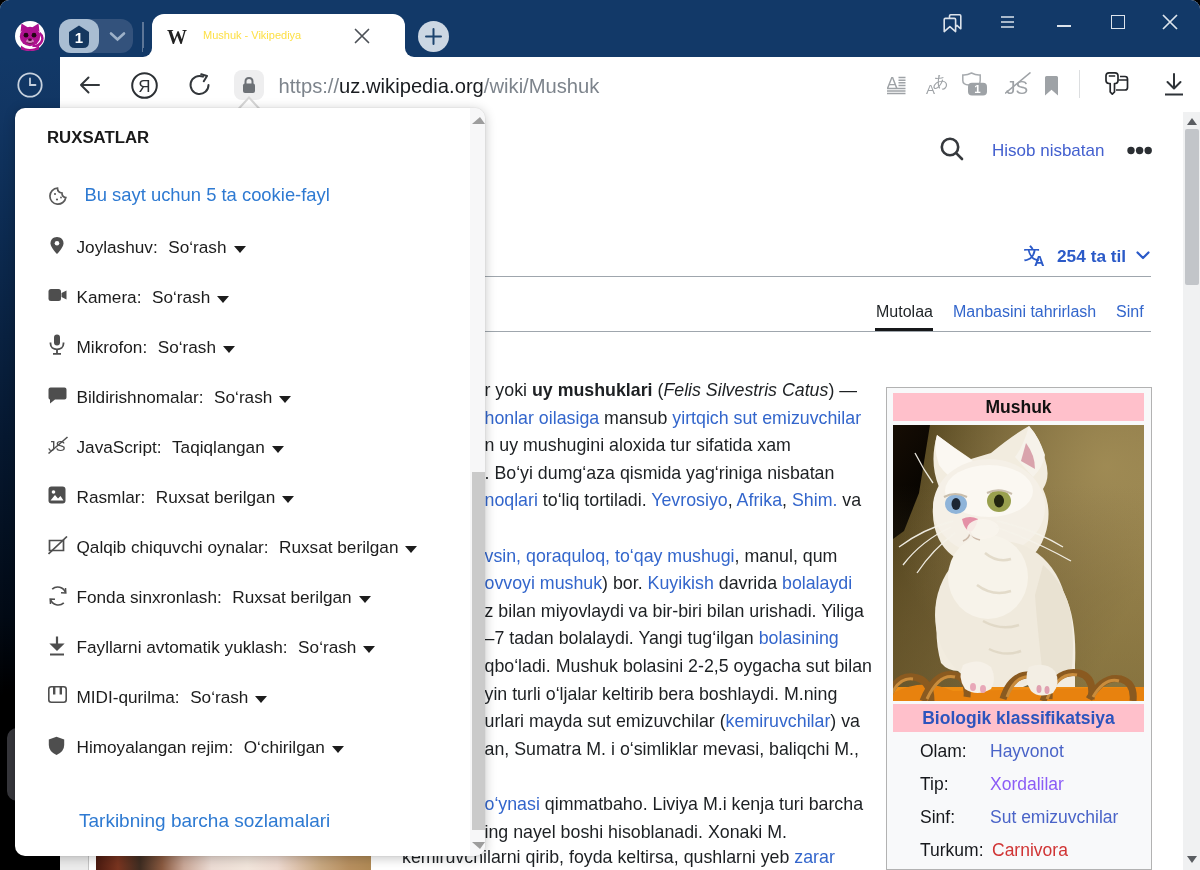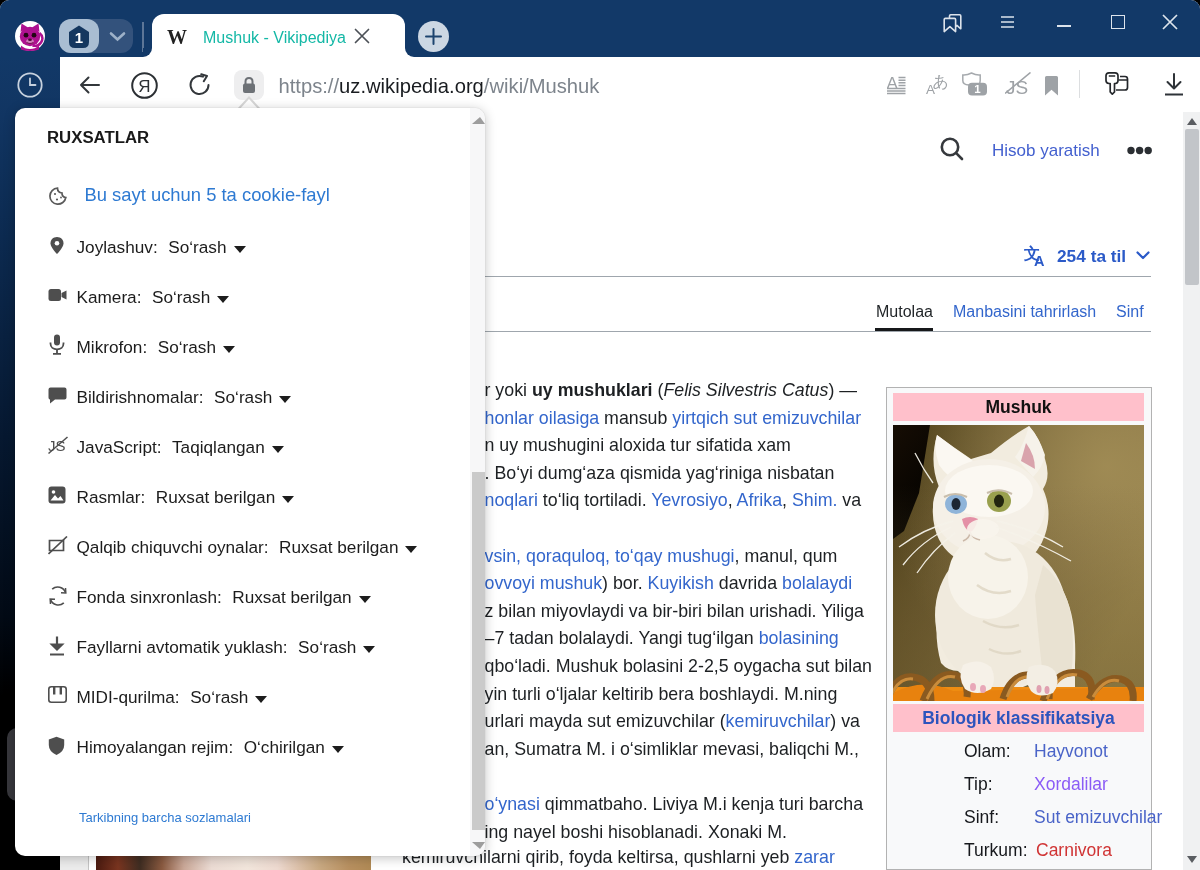--- a/index.html
+++ b/index.html
@@ -9,21 +9,21 @@
   #win { position:absolute; left:0; top:0; width:1200px; height:870px;
          border-radius:9px 9px 0 0; overflow:hidden; background:#fff; }
   #titlebar { position:absolute; left:0; top:0; width:1200px; height:57px; background:#123968; }
   #sidebar { position:absolute; left:0; top:57px; width:60px; height:813px;
     background:linear-gradient(180deg,#123968 0px,#113562 60px,#0c2a50 180px,#061830 380px,#020a15 560px,#000 640px,#000 813px); }
   #toolbar { position:absolute; left:60px; top:57px; width:1140px; height:55px; background:#fff; }
   #page { position:absolute; left:60px; top:112px; width:1123px; height:758px; background:#fff; overflow:hidden; }
   .wl { color:#3366cc; }
   .t { position:absolute; white-space:pre; }
   .art { left:424.5px; font-size:17.8px; line-height:1; color:#1d2023;text-align:right; }
-  .ibx { font-size:17.5px; line-height:1;margin-left:44px; }
+  .ibx { font-size:17.5px; line-height:1; }
   .prow { position:absolute; left:62px; white-space:pre; font-size:17.2px; line-height:1; color:#1c1c1c; }
   .prow .val { margin-left:10.5px; }
   .tri { display:inline-block; width:0; height:0; border-left:6px solid transparent; border-right:6px solid transparent; border-top:7.5px solid #1d1d1d; margin-left:7px; }
   .picon { position:absolute; left:33px; }
 </style>
 </head>
 <body>
 <div id="win">
 
   <div id="titlebar">
@@ -49,21 +49,21 @@
     <svg class="abs" style="left:109px;top:31px" width="17" height="11" viewBox="0 0 17 11">
       <path d="M2 2.5 L8.5 8.5 L15 2.5" fill="none" stroke="#9db1c8" stroke-width="2.6" stroke-linecap="round"></path>
     </svg>
     <div class="abs" style="left:142px;top:22px;width:2px;height:30px;background:#5d7697"></div>
     <div class="abs" style="left:152px;top:14px;width:253px;height:43px;background:#fff;border-radius:12px 12px 0 0"></div>
     <div class="abs" style="left:143px;top:48px;width:9px;height:9px;background:#fff"></div>
     <div class="abs" style="left:143px;top:48px;width:9px;height:9px;background:#123968;border-radius:0 0 9px 0"></div>
     <div class="abs" style="left:405px;top:48px;width:9px;height:9px;background:#fff"></div>
     <div class="abs" style="left:405px;top:48px;width:9px;height:9px;background:#123968;border-radius:0 0 0 9px"></div>
     <div class="abs t" style="left:167px;top:25.5px;font-family:'Liberation Serif',serif;font-weight:bold;font-size:20px;color:#222">W</div>
-    <div class="abs t" style="left:203px;top:28.5px;font-size:16px;color:#14b8a6">Mushuk - Vikipediya</div>
+    <div class="abs t" style="left:203px;top:28.5px;font-size:11px;color:#fde047">Mushuk - Vikipediya</div>
     <svg class="abs" style="left:354px;top:28px" width="16" height="16" viewBox="0 0 16 16">
       <path d="M1.5 1.5 L14.5 14.5 M14.5 1.5 L1.5 14.5" stroke="#4c5157" stroke-width="1.7" stroke-linecap="round"></path>
     </svg>
     <div class="abs" style="left:418px;top:21px;width:31px;height:31px;border-radius:50%;background:#ccd7e3"></div>
     <svg class="abs" style="left:418px;top:21px" width="31" height="31" viewBox="0 0 31 31">
       <path d="M15.5 8 L15.5 23 M8 15.5 L23 15.5" stroke="#1d446f" stroke-width="2" stroke-linecap="round"></path>
     </svg>
     <svg class="abs" style="left:942px;top:13px" width="21" height="20" viewBox="0 0 21 20">
       <path d="M7.5 4.6 L7.5 3 Q7.5 1.8 8.7 1.8 L17.6 1.8 Q18.8 1.8 18.8 3 L18.8 15.8 L14.9 12.4 L13.8 13.3" fill="none" stroke="#dce3eb" stroke-width="1.6" stroke-linejoin="round" stroke-linecap="round"></path>
       <path d="M2.2 6.6 Q2.2 5.4 3.4 5.4 L12.4 5.4 Q13.6 5.4 13.6 6.6 L13.6 18.6 L7.9 13.7 L2.2 18.6 Z" fill="none" stroke="#dce3eb" stroke-width="1.6" stroke-linejoin="round"></path>
@@ -144,21 +144,21 @@
       <path d="M2 21.5 L20 21.5" stroke="#2e3338" stroke-width="2"></path>
     </svg>
   </div>
 
   <div id="page">
 
     <svg class="abs" style="left:879px;top:24px" width="26" height="26" viewBox="0 0 26 26">
       <circle cx="11" cy="11" r="8.2" fill="none" stroke="#36393d" stroke-width="2.6"></circle>
       <path d="M17.2 17.2 L23 23" stroke="#36393d" stroke-width="2.6" stroke-linecap="round"></path>
     </svg>
-    <div class="abs t" style="left:932px;top:29.6px;font-size:17px;line-height:1;color:#4360cf">Hisob yaratish</div>
+    <div class="abs t" style="left:932px;top:29.6px;font-size:17px;line-height:1;color:#4360cf">Hisob nisbatan</div>
     <svg class="abs" style="left:1067px;top:34px" width="26" height="9" viewBox="0 0 26 9">
       <circle cx="4" cy="4.5" r="3.7" fill="#2b2f33"></circle>
         <circle cx="12.6" cy="4.5" r="3.7" fill="#2b2f33"></circle>
         <circle cx="21.2" cy="4.5" r="3.7" fill="#2b2f33"></circle>
     </svg>
 
     <svg class="abs" style="left:964px;top:133px" width="25" height="21" viewBox="0 0 25 21">
       <text x="0" y="13.5" font-size="16" font-weight="bold" fill="#2b5ac8" font-family="Liberation Sans">文</text>
       <text x="10" y="21" font-size="14.5" font-weight="bold" fill="#2b5ac8" font-family="Liberation Sans">A</text>
     </svg>
@@ -360,21 +360,21 @@
       <path d="M2 18.5 L16 18.5" stroke="#4e4e4e" stroke-width="2"></path>
     </svg>
     <svg class="picon" style="top:578px" width="19" height="17" viewBox="0 0 19 17">
       <rect x="0.8" y="0.8" width="17.4" height="15.4" rx="2.5" fill="none" stroke="#4e4e4e" stroke-width="1.6"></rect>
       <path d="M6.2 1 L6.2 8.5 M12.8 1 L12.8 8.5" stroke="#4e4e4e" stroke-width="2.4"></path>
     </svg>
     <svg class="picon" style="top:628px" width="17" height="20" viewBox="0 0 17 20">
       <path d="M8.5 0.8 L16.2 3.6 L16.2 9 Q16.2 15.5 8.5 19 Q0.8 15.5 0.8 9 L0.8 3.6 Z" fill="#4e4e4e"></path>
     </svg>
 
-    <div class="abs t" style="left:64.5px;top:703px;font-size:13px;line-height:1;color:#2e7ad2">Tarkibning barcha sozlamalari</div>
+    <div class="abs t" style="left:64.5px;top:703px;font-size:19px;line-height:1;color:#2e7ad2">Tarkibning barcha sozlamalari</div>
 
     <div class="abs" style="left:455.5px;top:0;width:15px;height:748px;background:#f7f7f8;border-radius:0 10px 10px 0"></div>
     <div class="abs" style="left:457.5px;top:9px;width:0;height:0;border-left:8px solid transparent;border-right:5.5px solid transparent;border-bottom:7px solid #9d9d9d"></div>
     <div class="abs" style="left:457px;top:364px;width:13px;height:358px;background:#cacaca"></div>
     <div class="abs" style="left:457.5px;top:734px;width:0;height:0;border-left:8px solid transparent;border-right:5.5px solid transparent;border-top:7px solid #9d9d9d"></div>
   </div>
 
 </div>
 
 </body></html>

